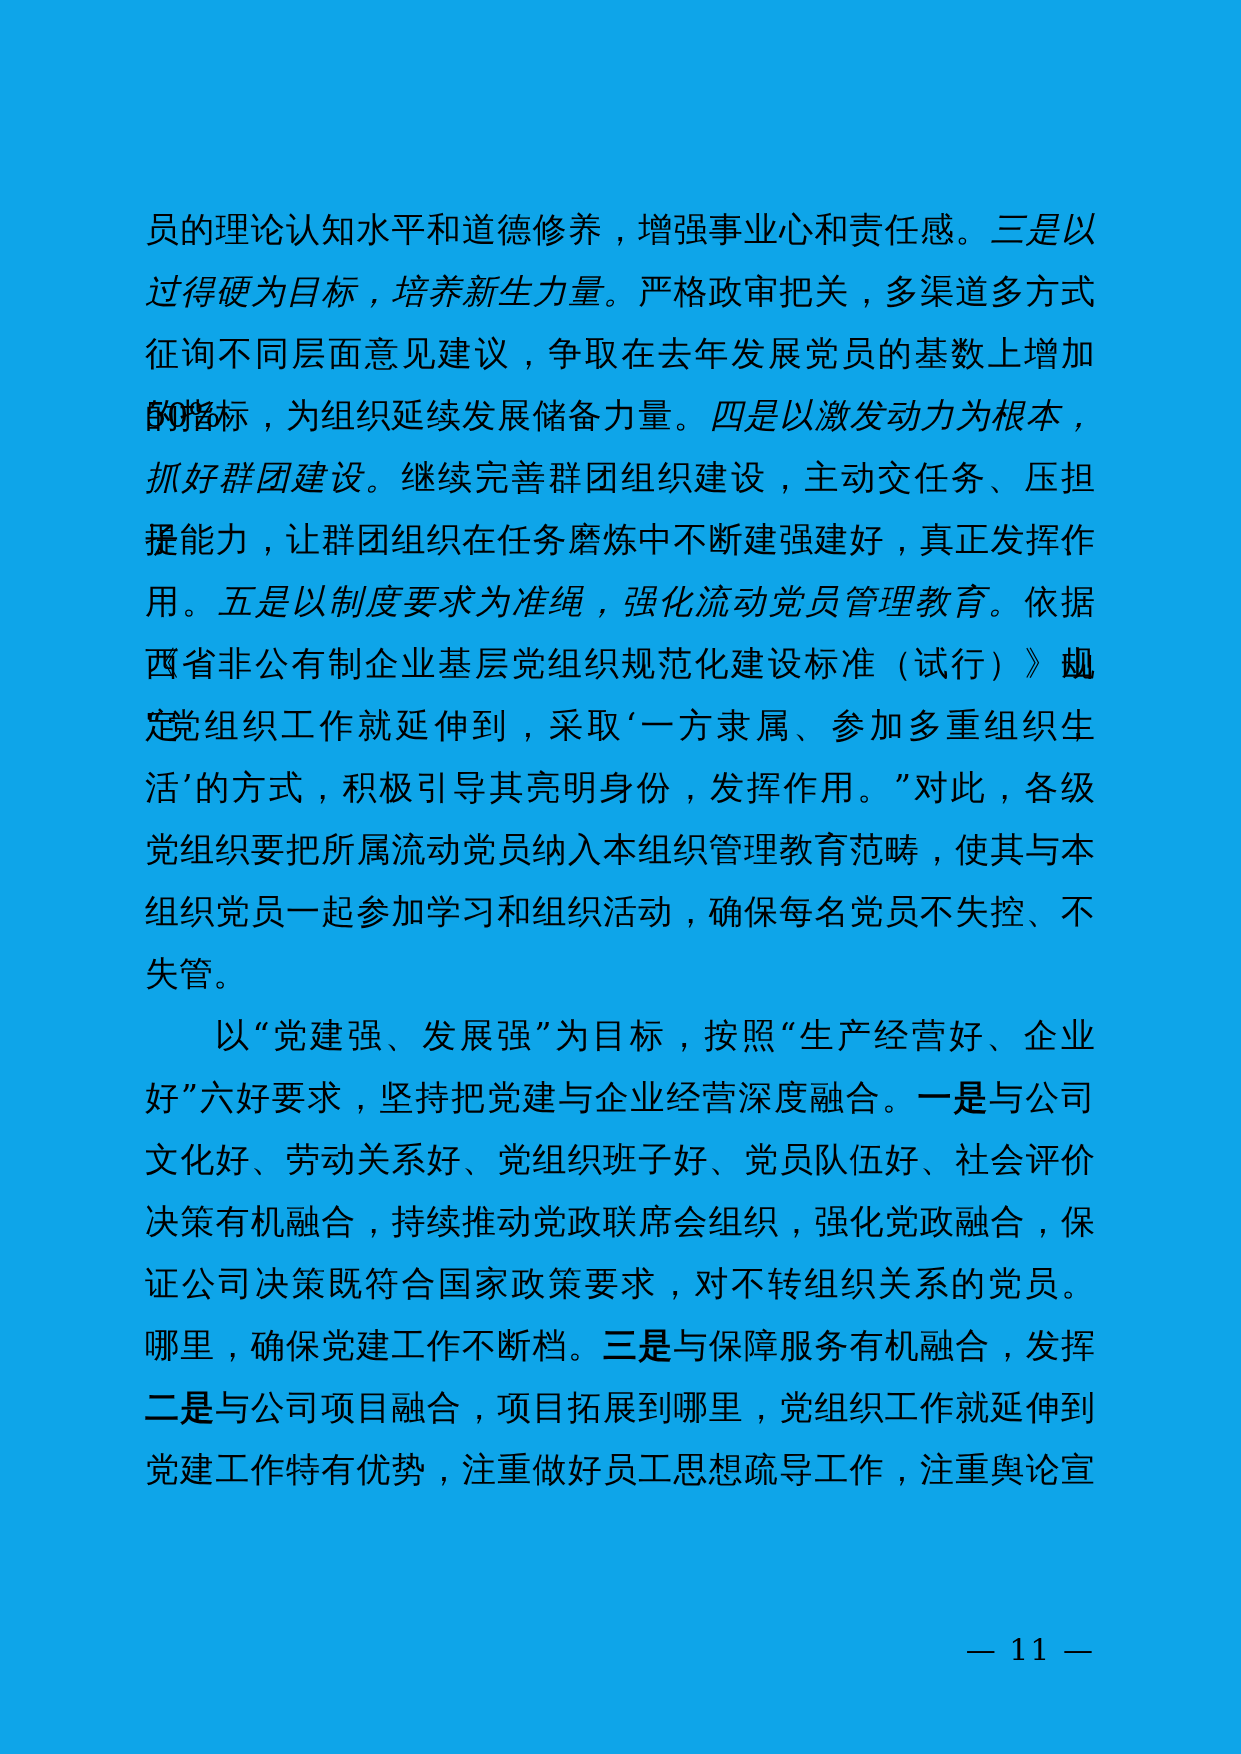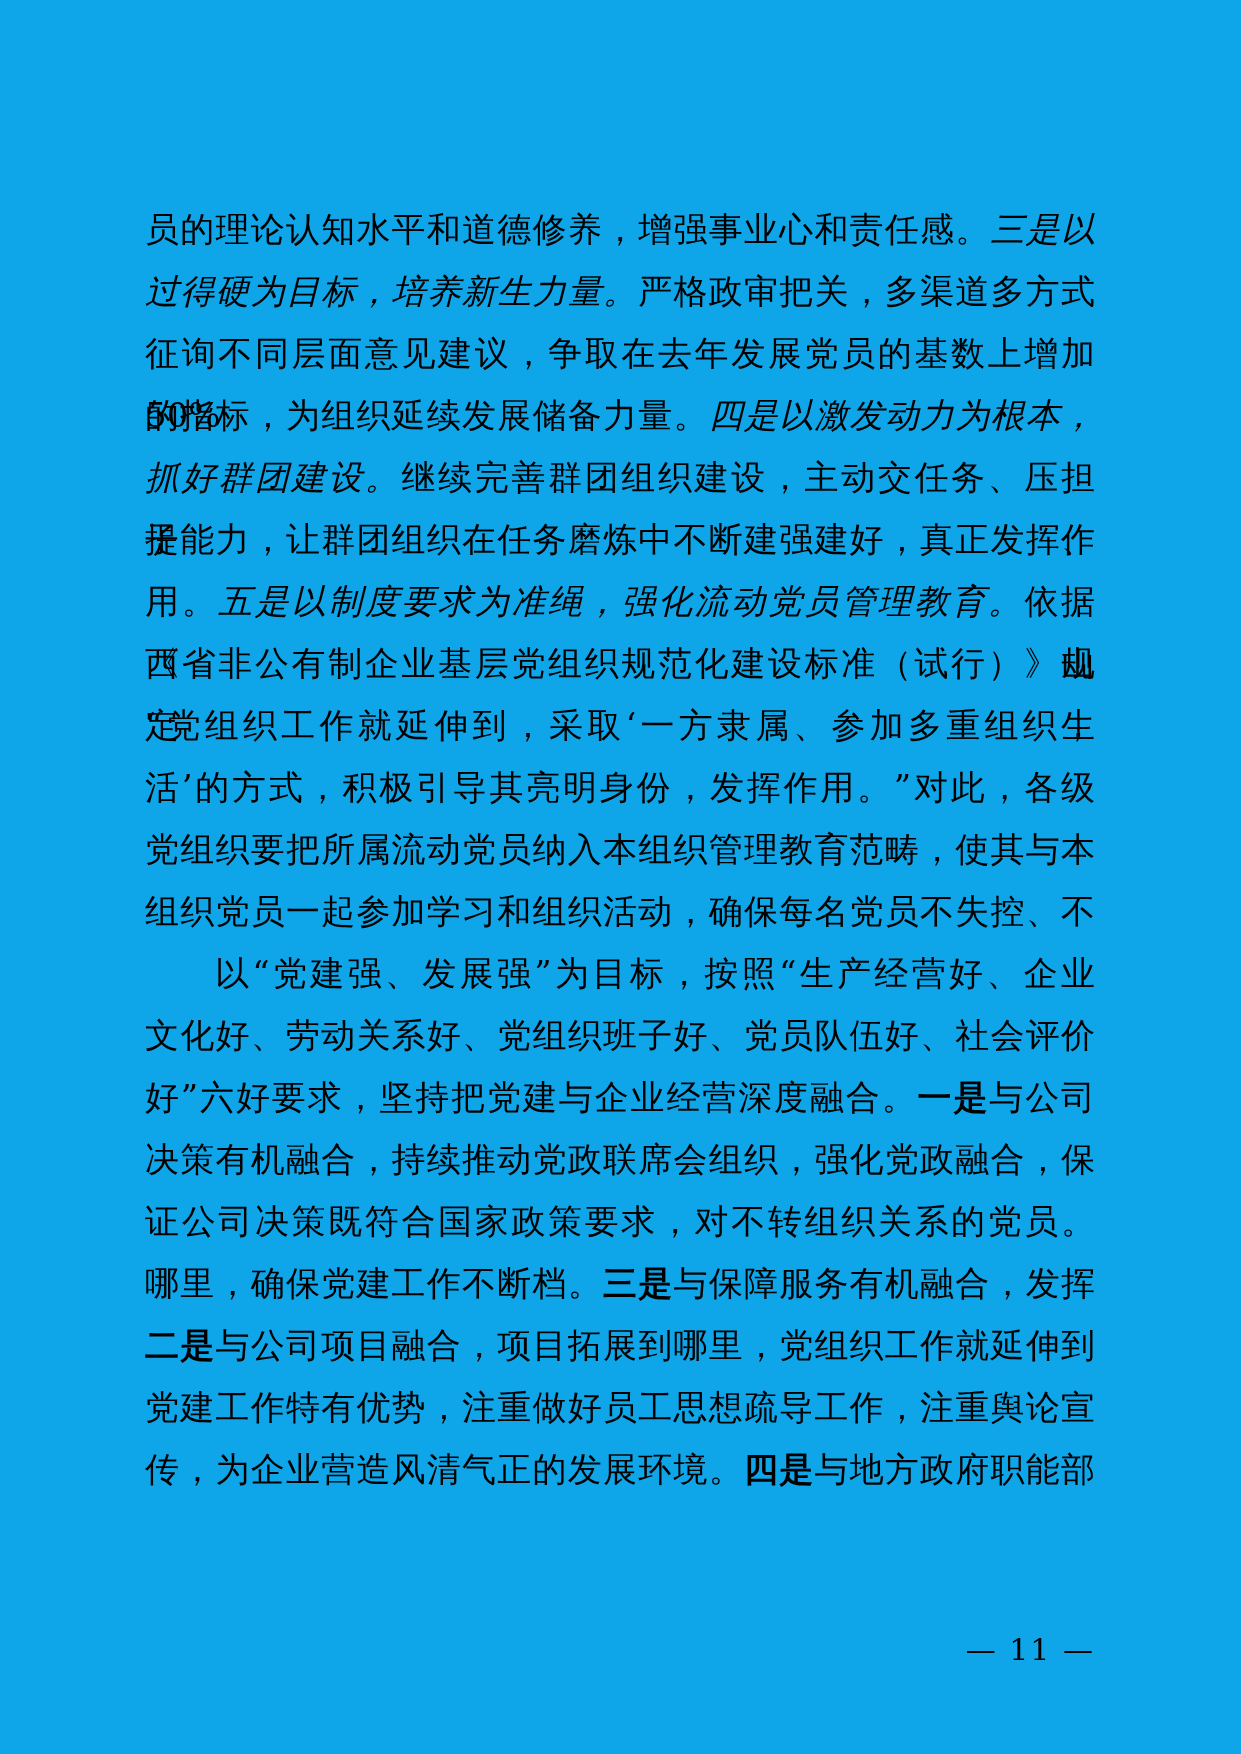--- a/index.html
+++ b/index.html
@@ -67,24 +67,24 @@
       <div class="line body justify"><span class="seg-normal">征询不同层面意见建议，争取在去年发展党员的基数上增加 50%</span></div>
       <div class="line body justify"><span class="seg-normal">的指标，为组织延续发展储备力量。</span><span class="seg-em">四是以激发动力为根本，</span></div>
       <div class="line body justify"><span class="seg-em">抓好群团建设。</span><span class="seg-normal">继续完善群团组织建设，主动交任务、压担子、</span></div>
       <div class="line body justify"><span class="seg-normal">提能力，让群团组织在任务磨炼中不断建强建好，真正发挥作</span></div>
       <div class="line body justify"><span class="seg-normal">用。</span><span class="seg-em">五是以制度要求为准绳，强化流动党员管理教育。</span><span class="seg-normal">依据《山</span></div>
       <div class="line body justify"><span class="seg-normal">西省非公有制企业基层党组织规范化建设标准（试行）》规定，</span></div>
       <div class="line body justify"><span class="seg-normal">“党组织工作就延伸到，采取‘一方隶属、参加多重组织生</span></div>
       <div class="line body justify"><span class="seg-normal">活’的方式，积极引导其亮明身份，发挥作用。”对此，各级</span></div>
       <div class="line body justify"><span class="seg-normal">党组织要把所属流动党员纳入本组织管理教育范畴，使其与本</span></div>
       <div class="line body justify"><span class="seg-normal">组织党员一起参加学习和组织活动，确保每名党员不失控、不</span></div>
+      <div class="line body"><span class="seg-normal">失管。</span></div>
       <div class="line body indent justify"><span class="seg-normal">以“党建强、发展强”为目标，按照“生产经营好、企业</span></div>
+      <div class="line body justify"><span class="seg-normal">好”六好要求，坚持把党建与企业经营深度融合。</span><span class="seg-bold">一是</span><span class="seg-normal">与公司</span></div>
       <div class="line body justify"><span class="seg-normal">文化好、劳动关系好、党组织班子好、党员队伍好、社会评价</span></div>
-      <div class="line body justify"><span class="seg-normal">好”六好要求，坚持把党建与企业经营深度融合。</span><span class="seg-bold">一是</span><span class="seg-normal">与公司</span></div>
       <div class="line body justify"><span class="seg-normal">决策有机融合，持续推动党政联席会组织，强化党政融合，保</span></div>
       <div class="line body justify"><span class="seg-normal">证公司决策既符合国家政策要求，对不转组织关系的党员。</span></div>
       <div class="line body justify"><span class="seg-normal">哪里，确保党建工作不断档。</span><span class="seg-bold">三是</span><span class="seg-normal">与保障服务有机融合，发挥</span></div>
       <div class="line body justify"><span class="seg-bold">二是</span><span class="seg-normal">与公司项目融合，项目拓展到哪里，党组织工作就延伸到</span></div>
       <div class="line body justify"><span class="seg-normal">党建工作特有优势，注重做好员工思想疏导工作，注重舆论宣</span></div>
-      <div class="line body justify"><span class="seg-normal">传，为企业营造风清气正的发展环境。</span><span class="seg-bold">四是</span><span class="seg-normal">与地方政府职能部</span></div>
     </div>
   <div class="page-number">— 11 —</div>
 </div>
 
 </body></html>

